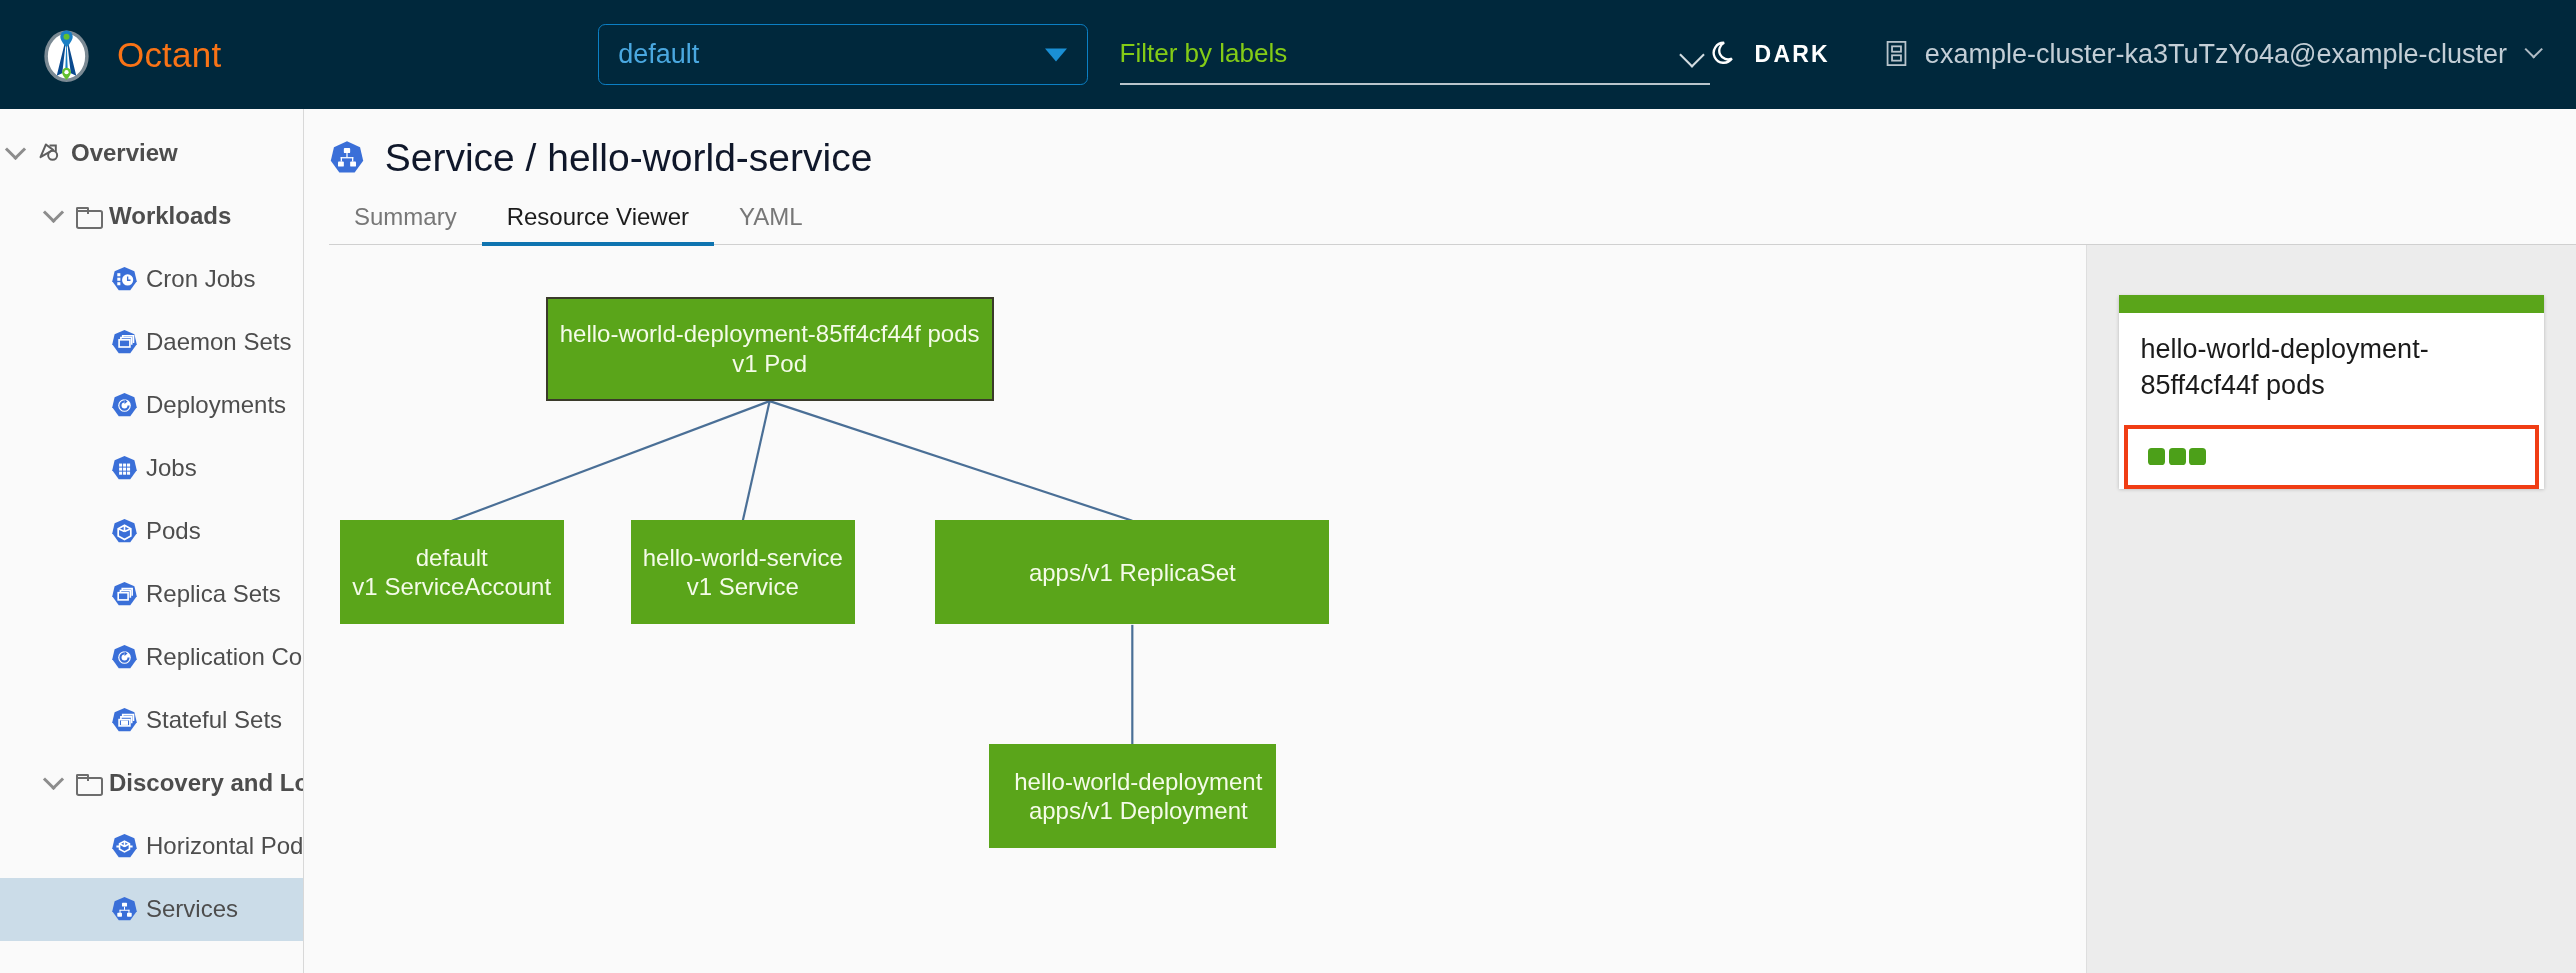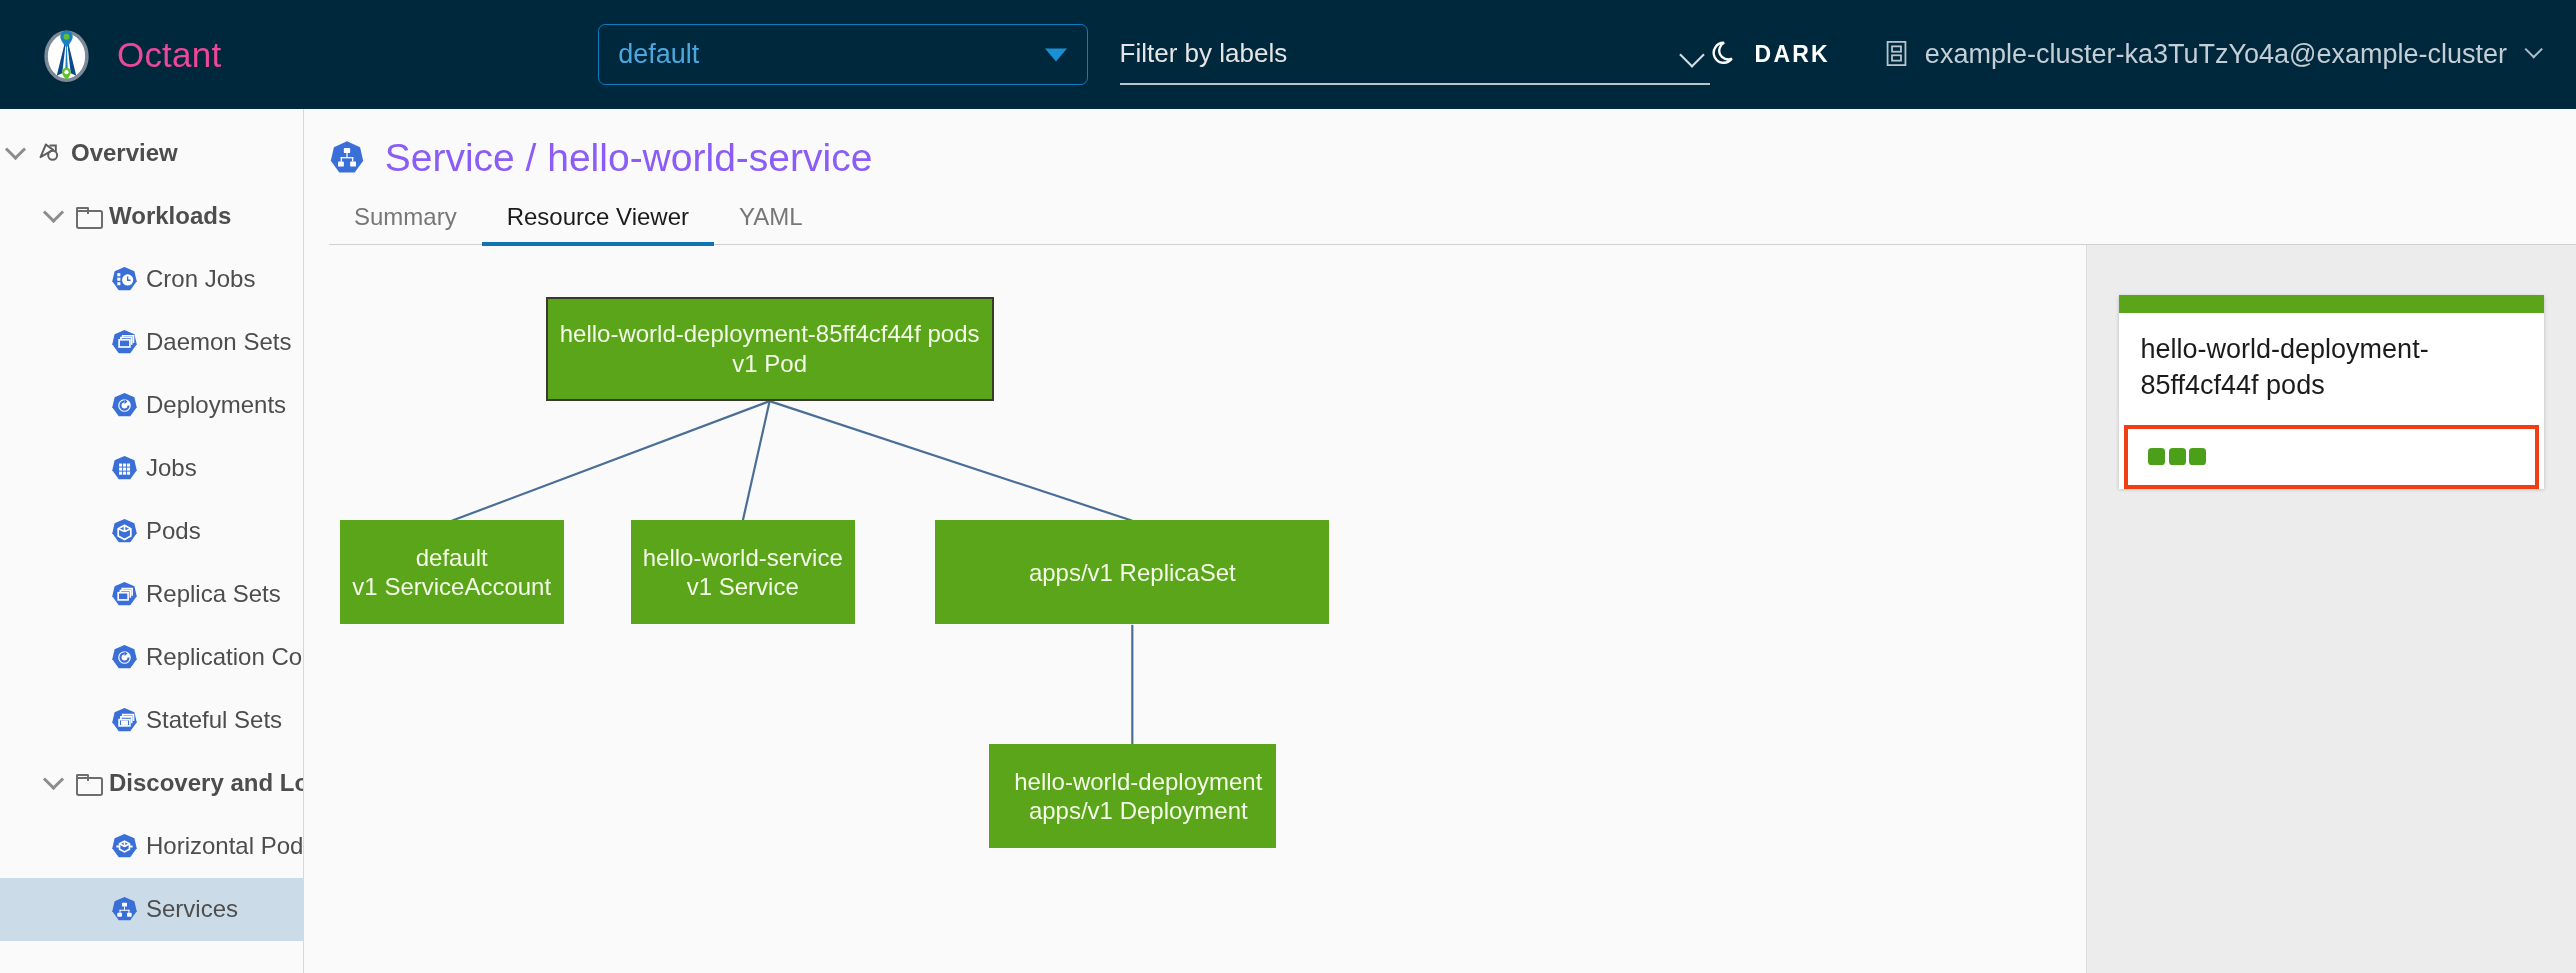--- a/index.html
+++ b/index.html
@@ -16,42 +16,42 @@
   .header {
     height: 109px; flex: 0 0 109px;
     background: #00283c;
     display: flex; align-items: center;
     padding: 0 36px 0 39px;
     position: relative;
   }
   .brand { display: flex; align-items: center; gap: 23px; width: 555px; flex: 0 0 555px;}
   .brand-logo { width: 55px; height: 55px; position: relative; flex: 0 0 55px; }
   .brand-name {
-    color: #ec4899; font-size: 35px; font-weight: 400; letter-spacing: 0.2px;
+    color: #f97316; font-size: 35px; font-weight: 400; letter-spacing: 0.2px;
   }
 
   .ns-select {
     width: 490px; height: 61px; flex: 0 0 490px;
     border: 1.8px solid #0b7fc4; border-radius: 7.2px;
     display: flex; align-items: center; padding: 0 19.7px;
     position: relative; margin-left: 3.6px;
   }
   .ns-value { color: #4aa8e0; font-size: 27px; }
   .ns-caret {
     position: absolute; right: 19.7px; top: 50%; transform: translateY(-50%);
     width: 0; height: 0; border-left: 11.6px solid transparent;
     border-right: 11.6px solid transparent; border-top: 13.4px solid #1a8fd4;
   }
 
   .label-filter {
     width: 590px; flex: 0 0 590px; height: 61px; margin-left: 32px;
     position: relative; display: flex; align-items: center;
     border-bottom: 2.7px solid #b9c4cb;
   }
-  .label-filter-ph { color: #e5e5e5; font-size: 26px; }
+  .label-filter-ph { color: #84cc16; font-size: 26px; }
   .lf-chev {
     position: absolute; right: 9px; top: 21.5px;
     width: 18px; height: 18px;
     border-right: 2.7px solid #d4dde2; border-bottom: 2.7px solid #d4dde2;
     transform: rotate(45deg);
   }
 
   .header-right { margin-left: auto; display: flex; align-items: flex-end; gap: 54px; }
   .theme-toggle { display: flex; align-items: center; gap: 14.3px; cursor: pointer; }
   .theme-label {
@@ -108,21 +108,21 @@
 
   .k8s { width: 27px; height: 27px; display:block; }
 
   
   .main { flex: 1; min-width: 0; display: flex; flex-direction: column; background:#fafafa;}
   .page-title {
     display: flex; align-items: center; gap: 19.7px;
     padding: 27px 0 0 25px;
   }
   .title-ico { width: 36px; height: 36px; }
-  .title-text { font-size: 39px; color: #8b5cf6; font-weight: 400; }
+  .title-text { font-size: 39px; color: #0f172a; font-weight: 400; }
 
   .tabs {
     display: flex; align-items: flex-end; gap: 0;
     margin: 23px 0 0 25px;
     border-bottom: 1.8px solid #d0d0d0;
     width: calc(100% - 25px);
   }
   .tab {
     font-size: 24px; color: #777777; padding: 0 25px 12.5px 25px;
     cursor: pointer; position: relative;

